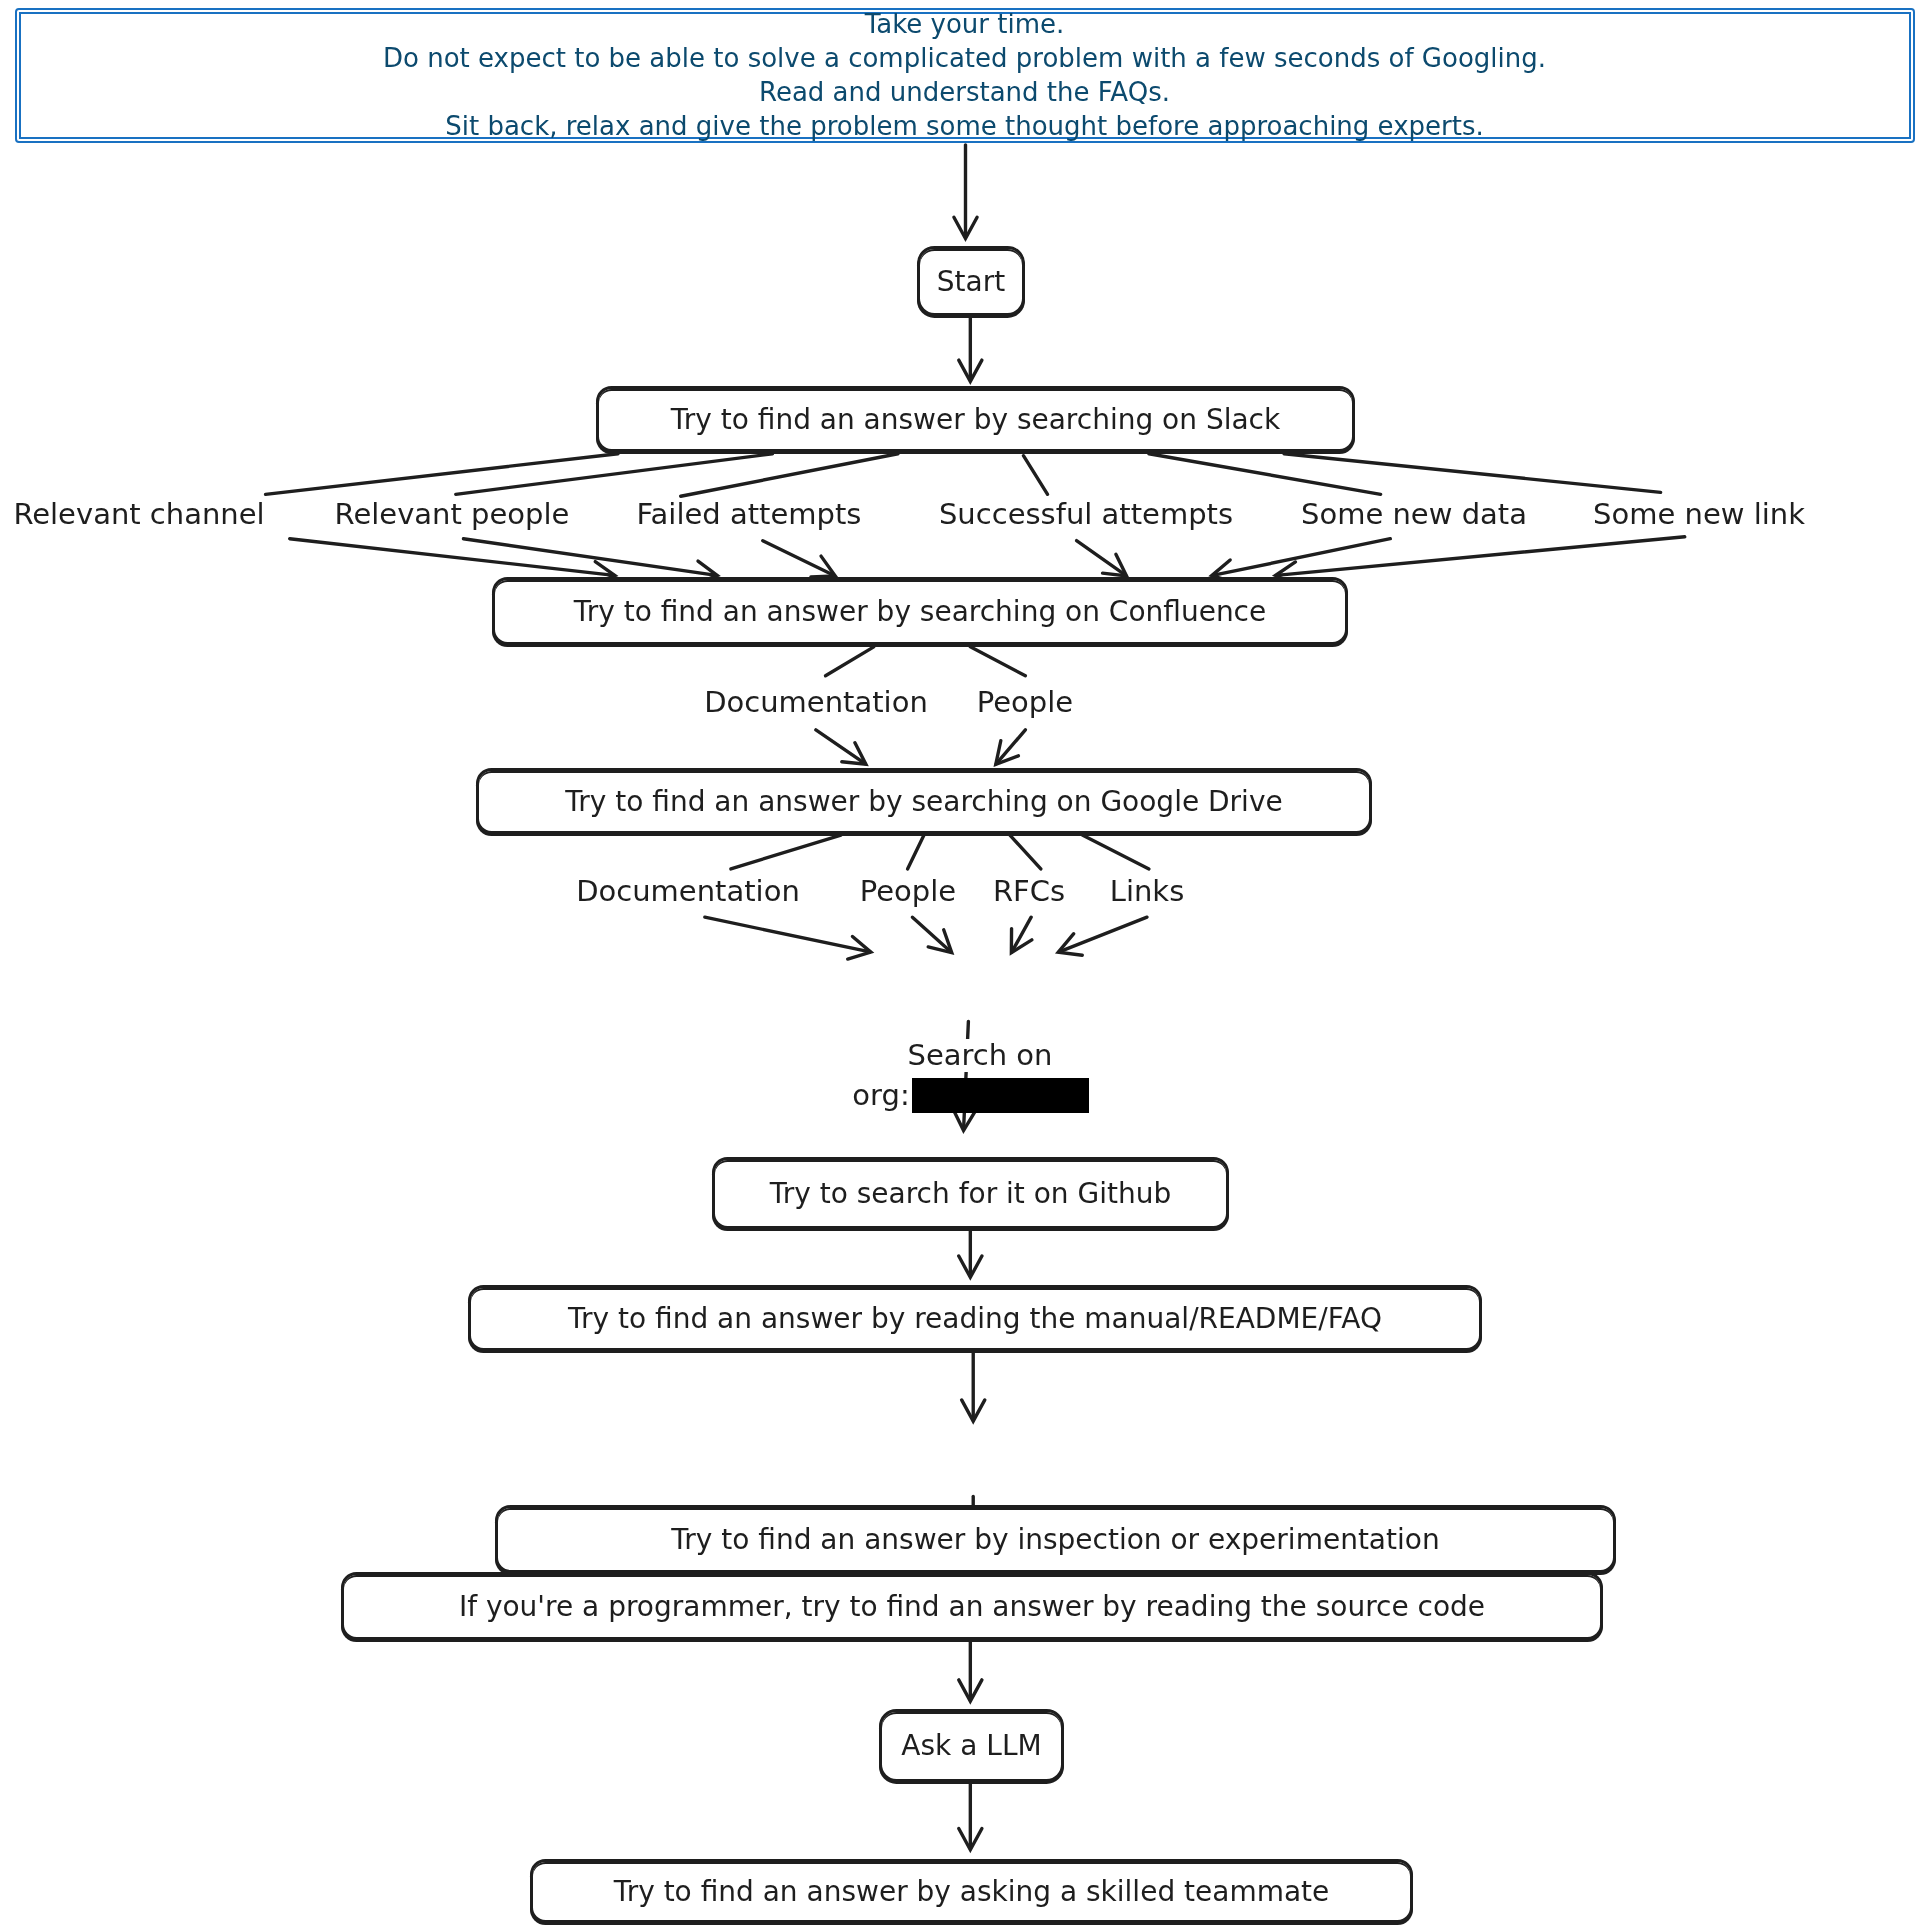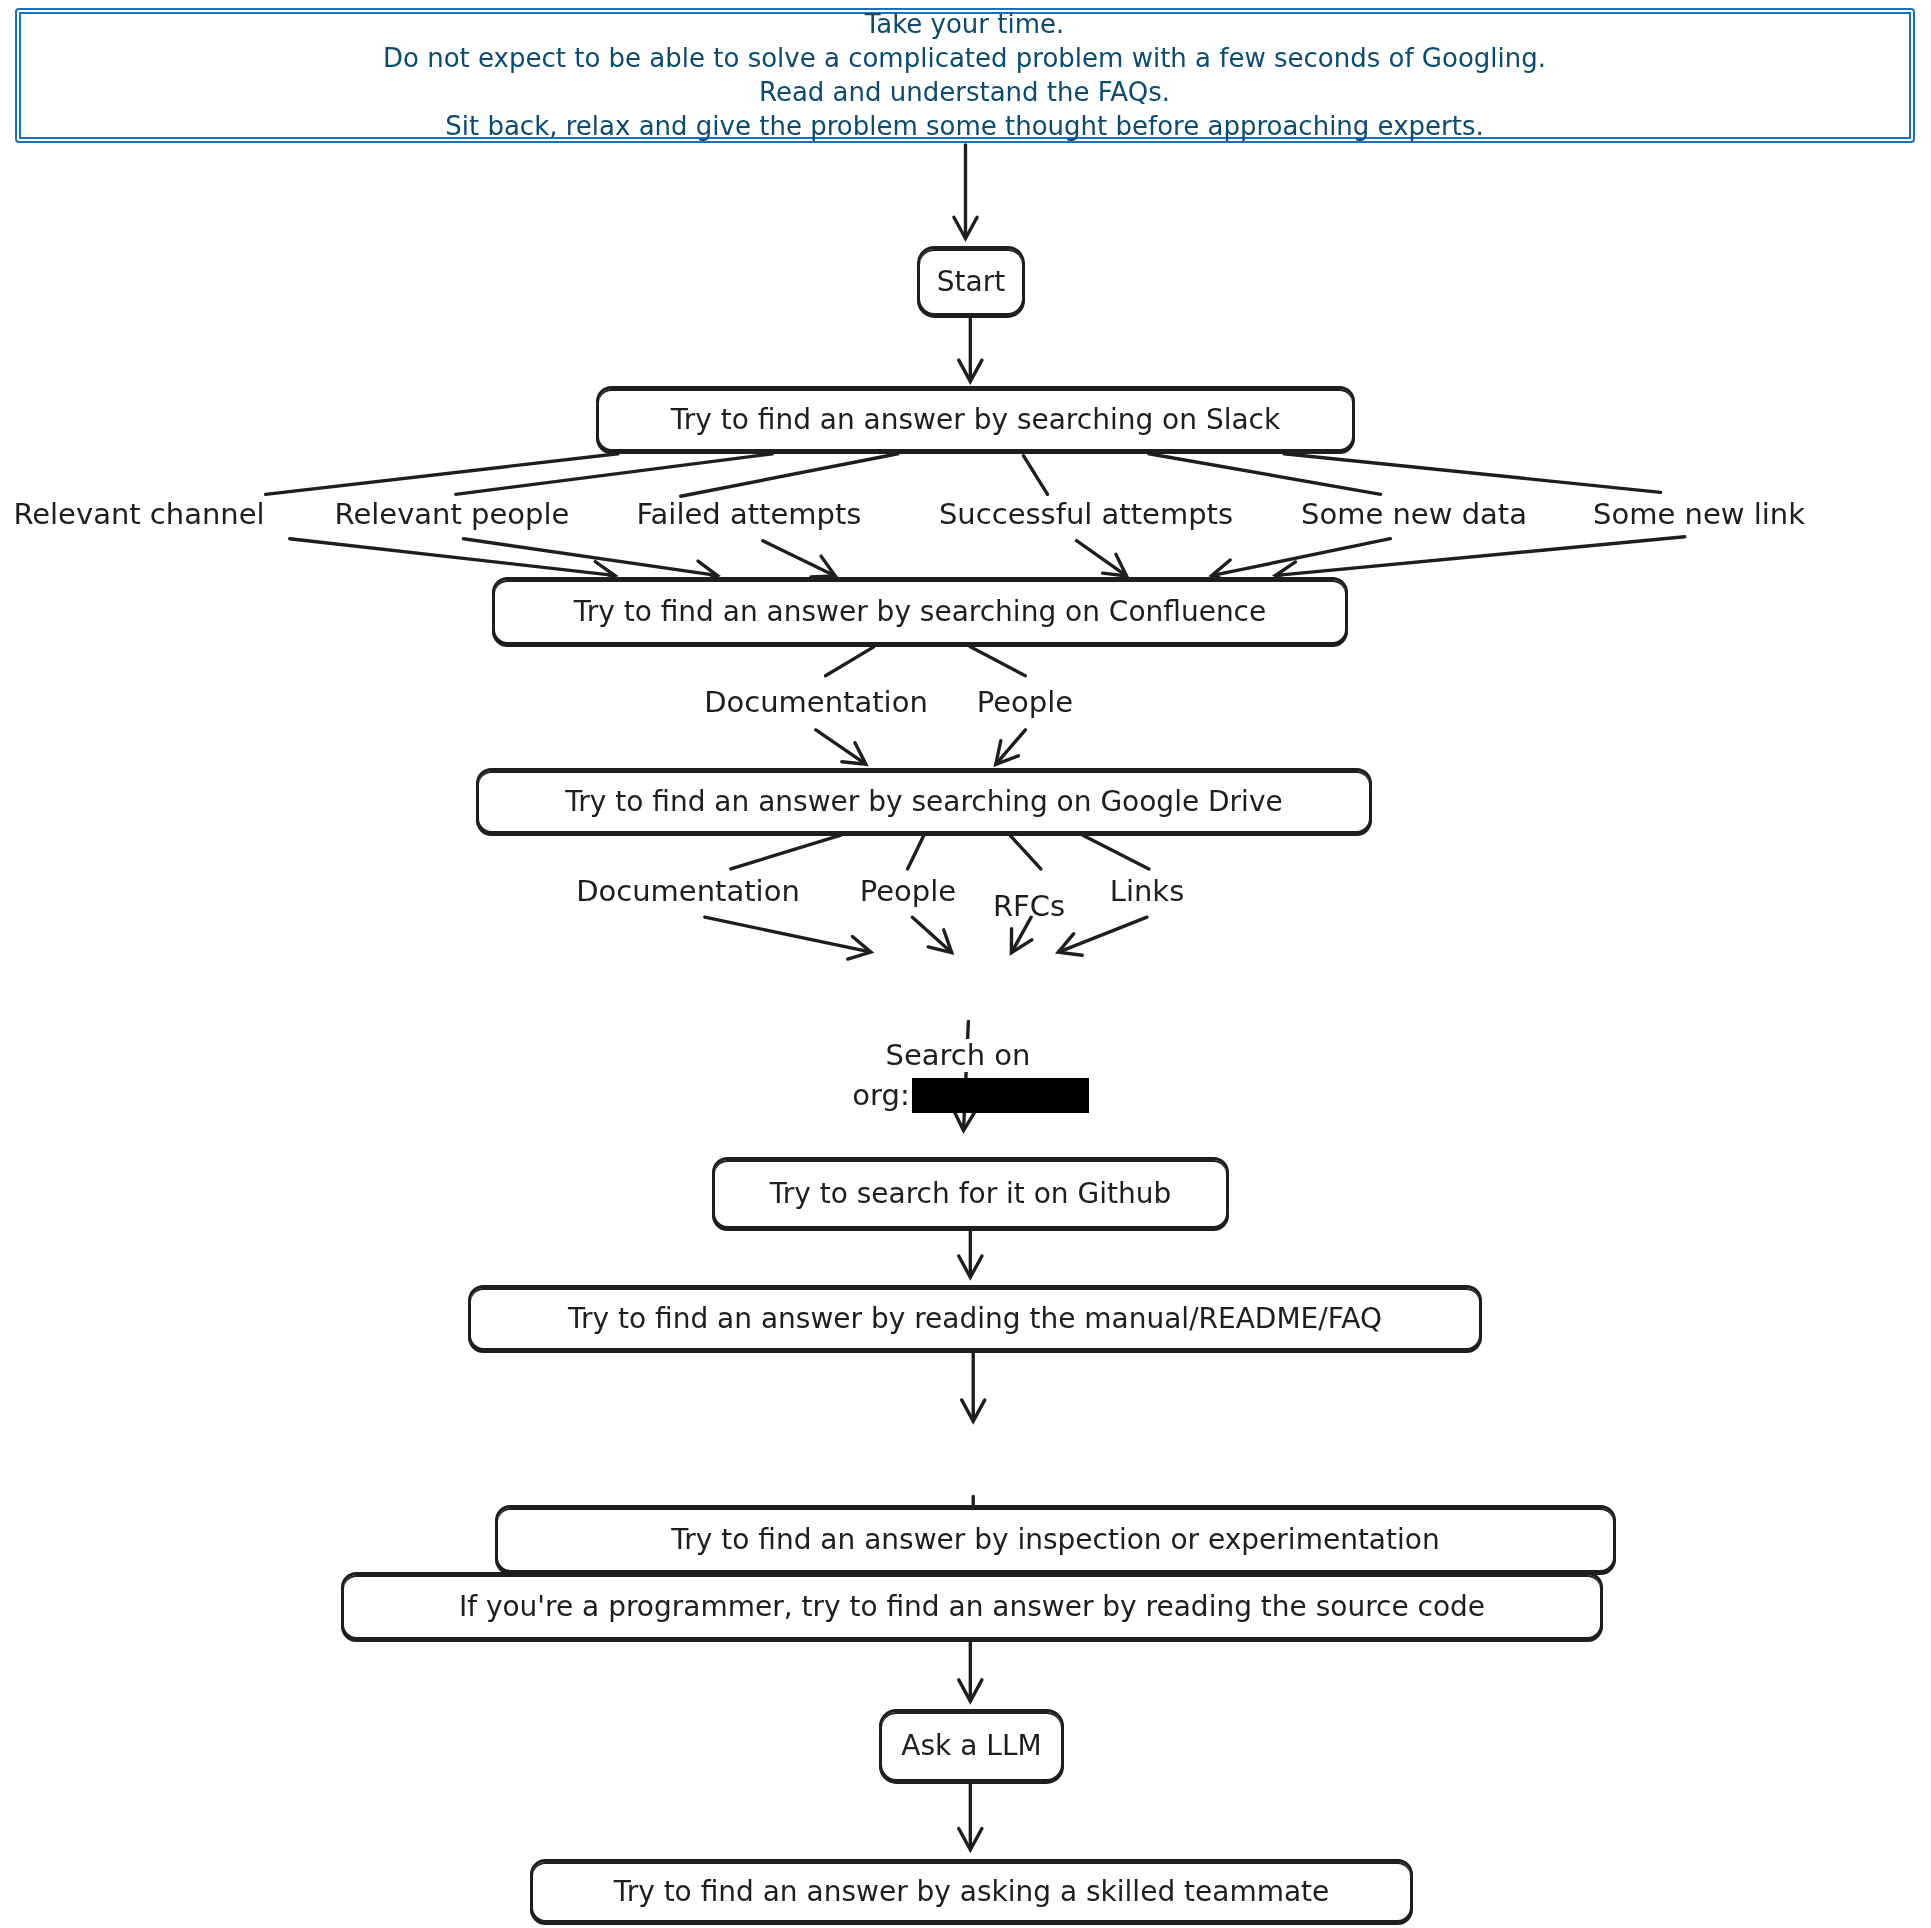--- a/index.html
+++ b/index.html
@@ -119,21 +119,21 @@
   <div class="edge-label" style="left:749px;top:498px;">Failed attempts</div>
   <div class="edge-label" style="left:1086px;top:498px;">Successful attempts</div>
   <div class="edge-label" style="left:1414px;top:498px;">Some new data</div>
   <div class="edge-label" style="left:1699px;top:498px;">Some new link</div>
 
   <div class="edge-label" style="left:816px;top:686px;">Documentation</div>
   <div class="edge-label" style="left:1025px;top:686px;">People</div>
 
   <div class="edge-label" style="left:688px;top:875px;">Documentation</div>
   <div class="edge-label" style="left:908px;top:875px;">People</div>
-  <div class="edge-label" style="left:1029px;top:875px;margin-top:15px;">RFCs</div>
+  <div class="edge-label" style="left:1029px;top:875px;">RFCs</div>
   <div class="edge-label" style="left:1147px;top:875px;">Links</div>
 
-  <div class="edge-label bg" style="left:958px;top:1039px;">Search on</div>
+  <div class="edge-label bg" style="left:980px;top:1039px;">Search on</div>
   <div class="edge-label bg" style="left:881px;top:1079px;">org:</div>
   <div class="redaction" style="left:912px;top:1078px;width:177px;height:35px;"></div>
 
 </div>
 
 
 </body></html>

